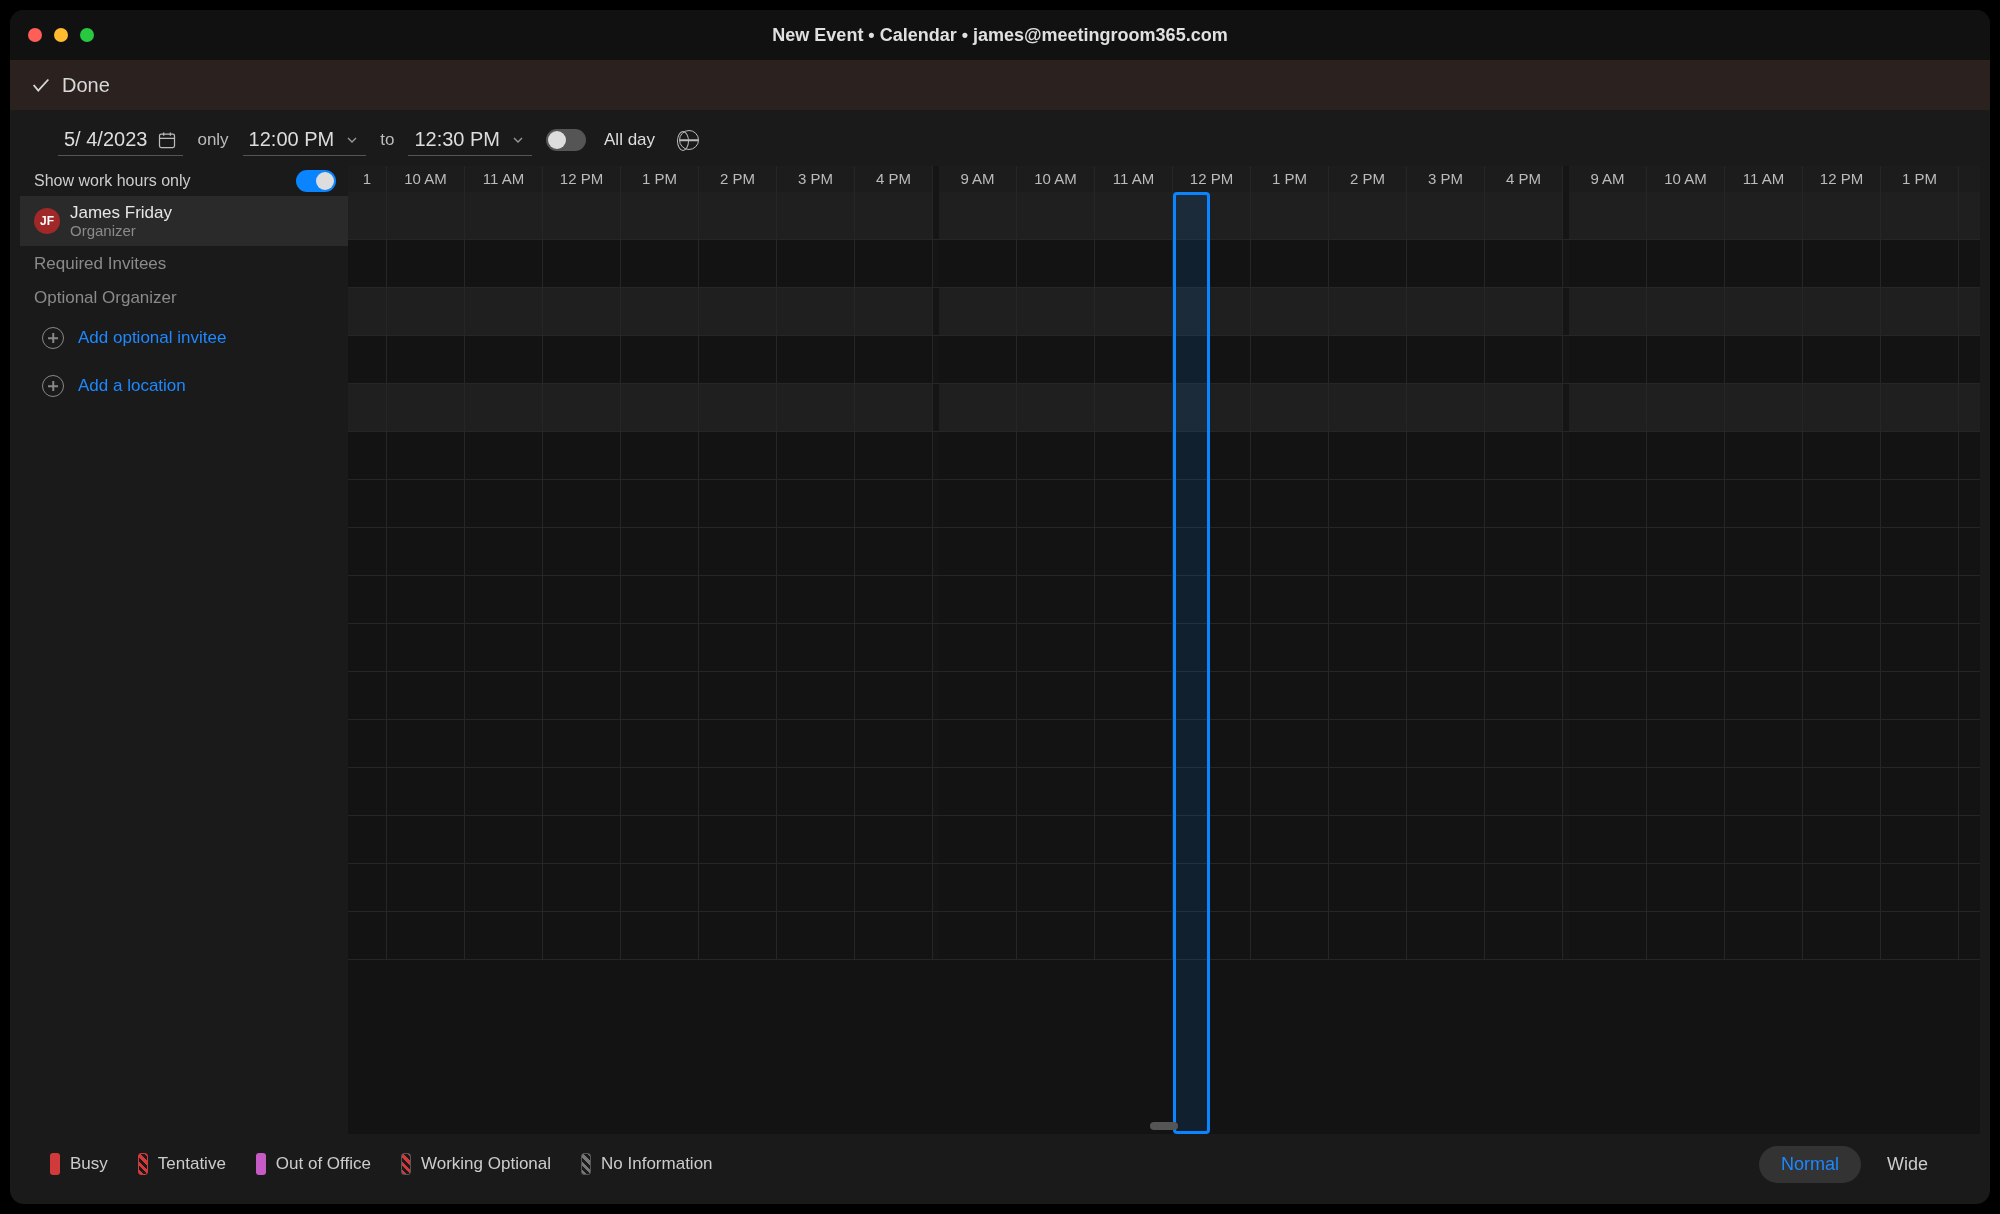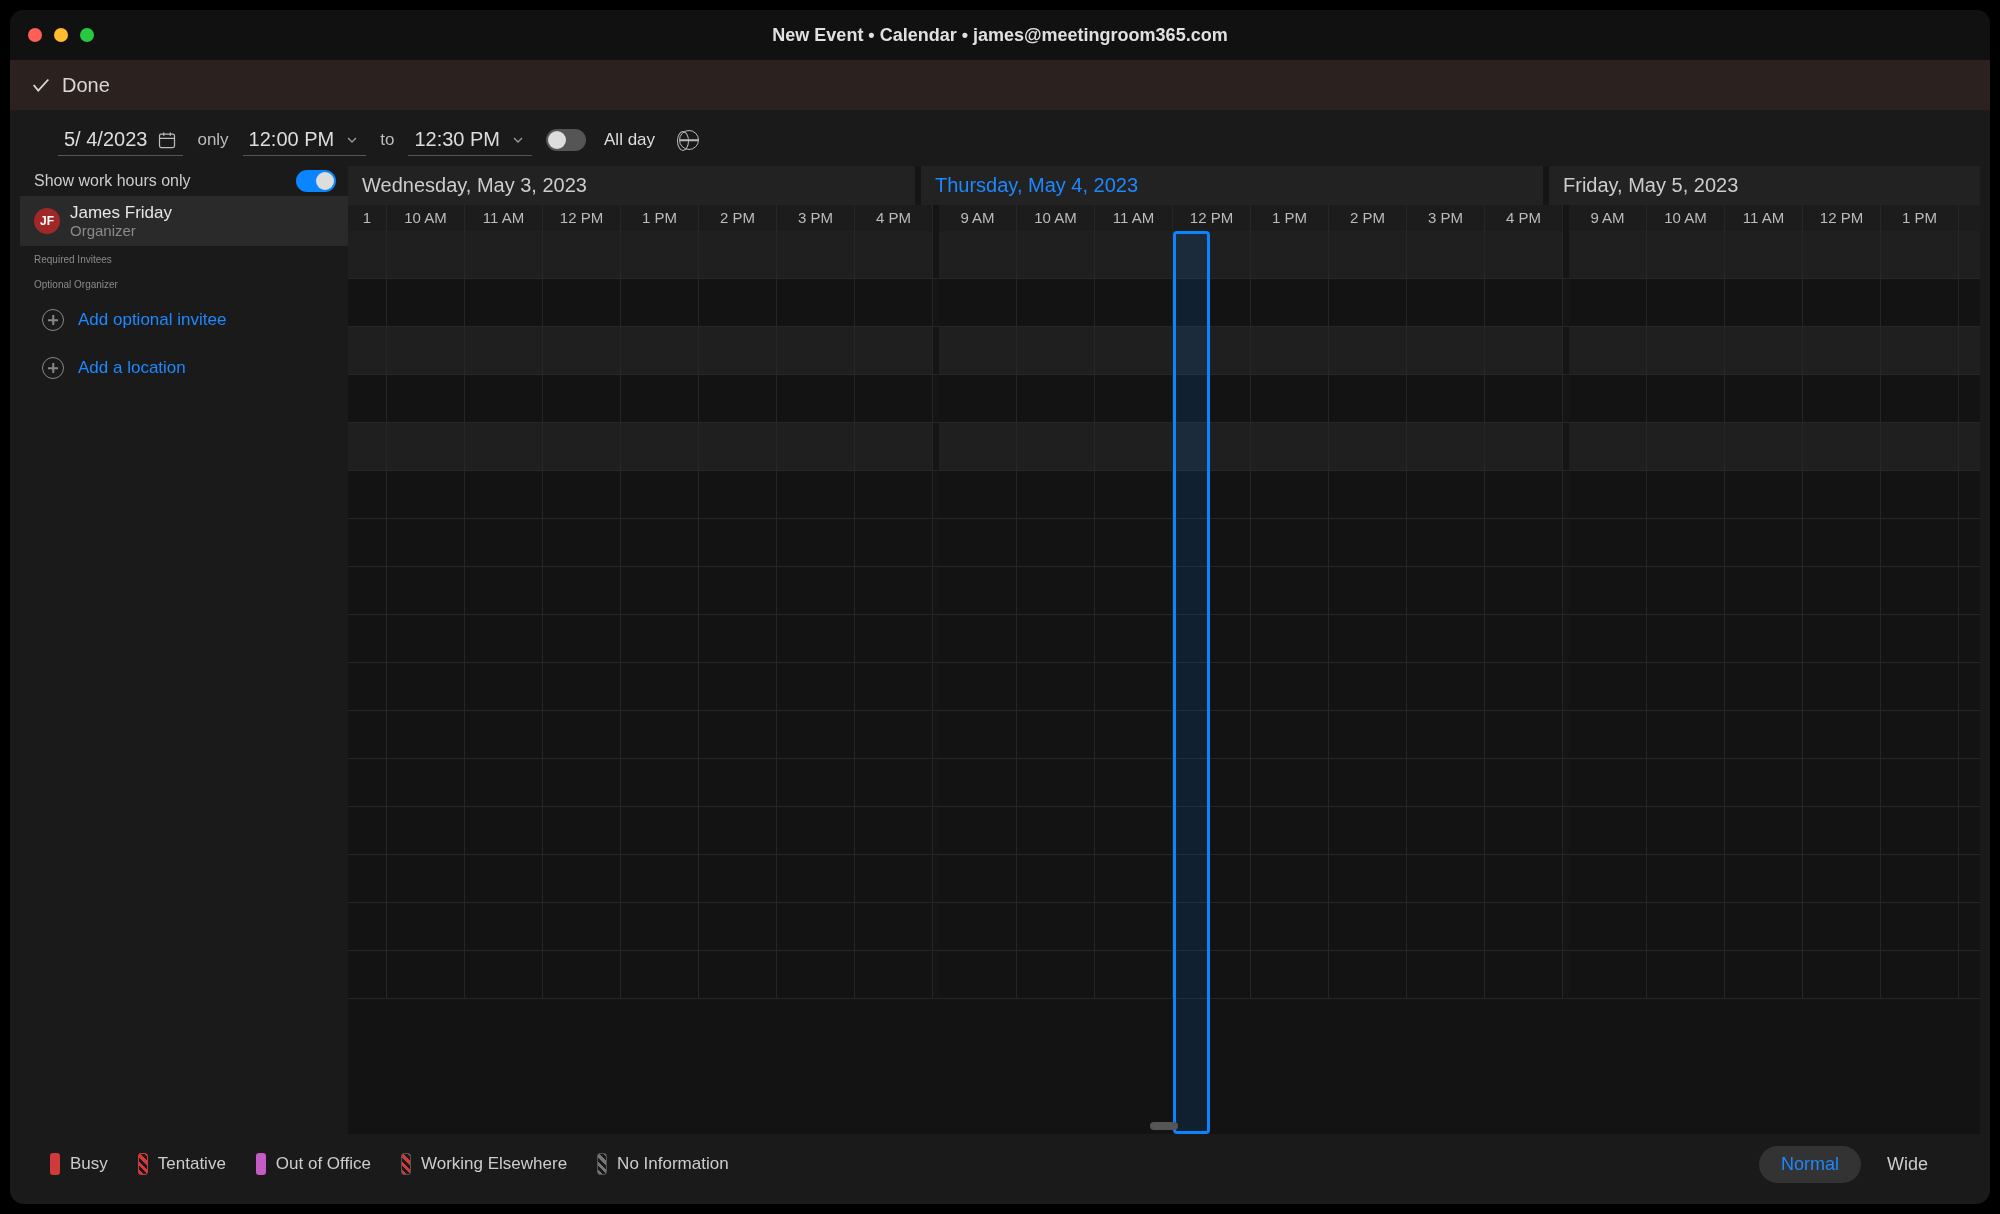--- a/index.html
+++ b/index.html
@@ -208,21 +208,21 @@
     font-size: 12px; font-weight: 600;
     display: flex; align-items: center; justify-content: center;
     flex-shrink: 0;
   }
   .org-text { display: flex; flex-direction: column; line-height: 1.15; }
   .org-name { font-size: 17px; color: #e6e6e6; }
   .org-role { font-size: 15px; color: #8a8a8a; }
 
   .section-header {
     padding: 8px 14px 6px;
-    font-size: 10px;
+    font-size: 17px;
     color: #8a8a8a;
   }
   .add-row {
     height: 48px;
     display: flex;
     align-items: center;
     gap: 14px;
     padding: 0 22px;
     color: var(--link);
     font-size: 17px;
@@ -449,25 +449,20 @@
         <span class="plus-circle"></span>
         <span>Add optional invitee</span>
       </div>
       <div class="add-row">
         <span class="plus-circle"></span>
         <span>Add a location</span>
       </div>
     </div>
 
     <div class="calendar-area">
-      <div class="day-headers" id="day-headers">
-          <div class="day-header">Wednesday, May 3, 2023</div>
-          <div class="day-header active">Thursday, May 4, 2023</div>
-          <div class="day-header">Friday, May 5, 2023</div>
-        </div>
       <div class="hour-headers" id="hour-headers">
           <div class="hour-col" style="flex-basis: 39px;">1</div>
           <div class="hour-col">10 AM</div>
           <div class="hour-col">11 AM</div>
           <div class="hour-col">12 PM</div>
           <div class="hour-col">1 PM</div>
           <div class="hour-col">2 PM</div>
           <div class="hour-col">3 PM</div>
           <div class="hour-col">4 PM</div>
           <div class="day-gap"></div>
@@ -921,21 +916,21 @@
       <div class="legend-item">
         <div class="swatch sw-tentative"></div>
         <span>Tentative</span>
       </div>
       <div class="legend-item">
         <div class="swatch sw-ooo"></div>
         <span>Out of Office</span>
       </div>
       <div class="legend-item">
         <div class="swatch sw-we"></div>
-        <span>Working Elsewhere</span>
+        <span>Working Optional</span>
       </div>
       <div class="legend-item">
         <div class="swatch sw-noinfo"></div>
         <span>No Information</span>
       </div>
     </div>
     <div class="view-toggle">
       <div class="view-btn active">Normal</div>
       <div class="view-btn">Wide</div>
     </div>

